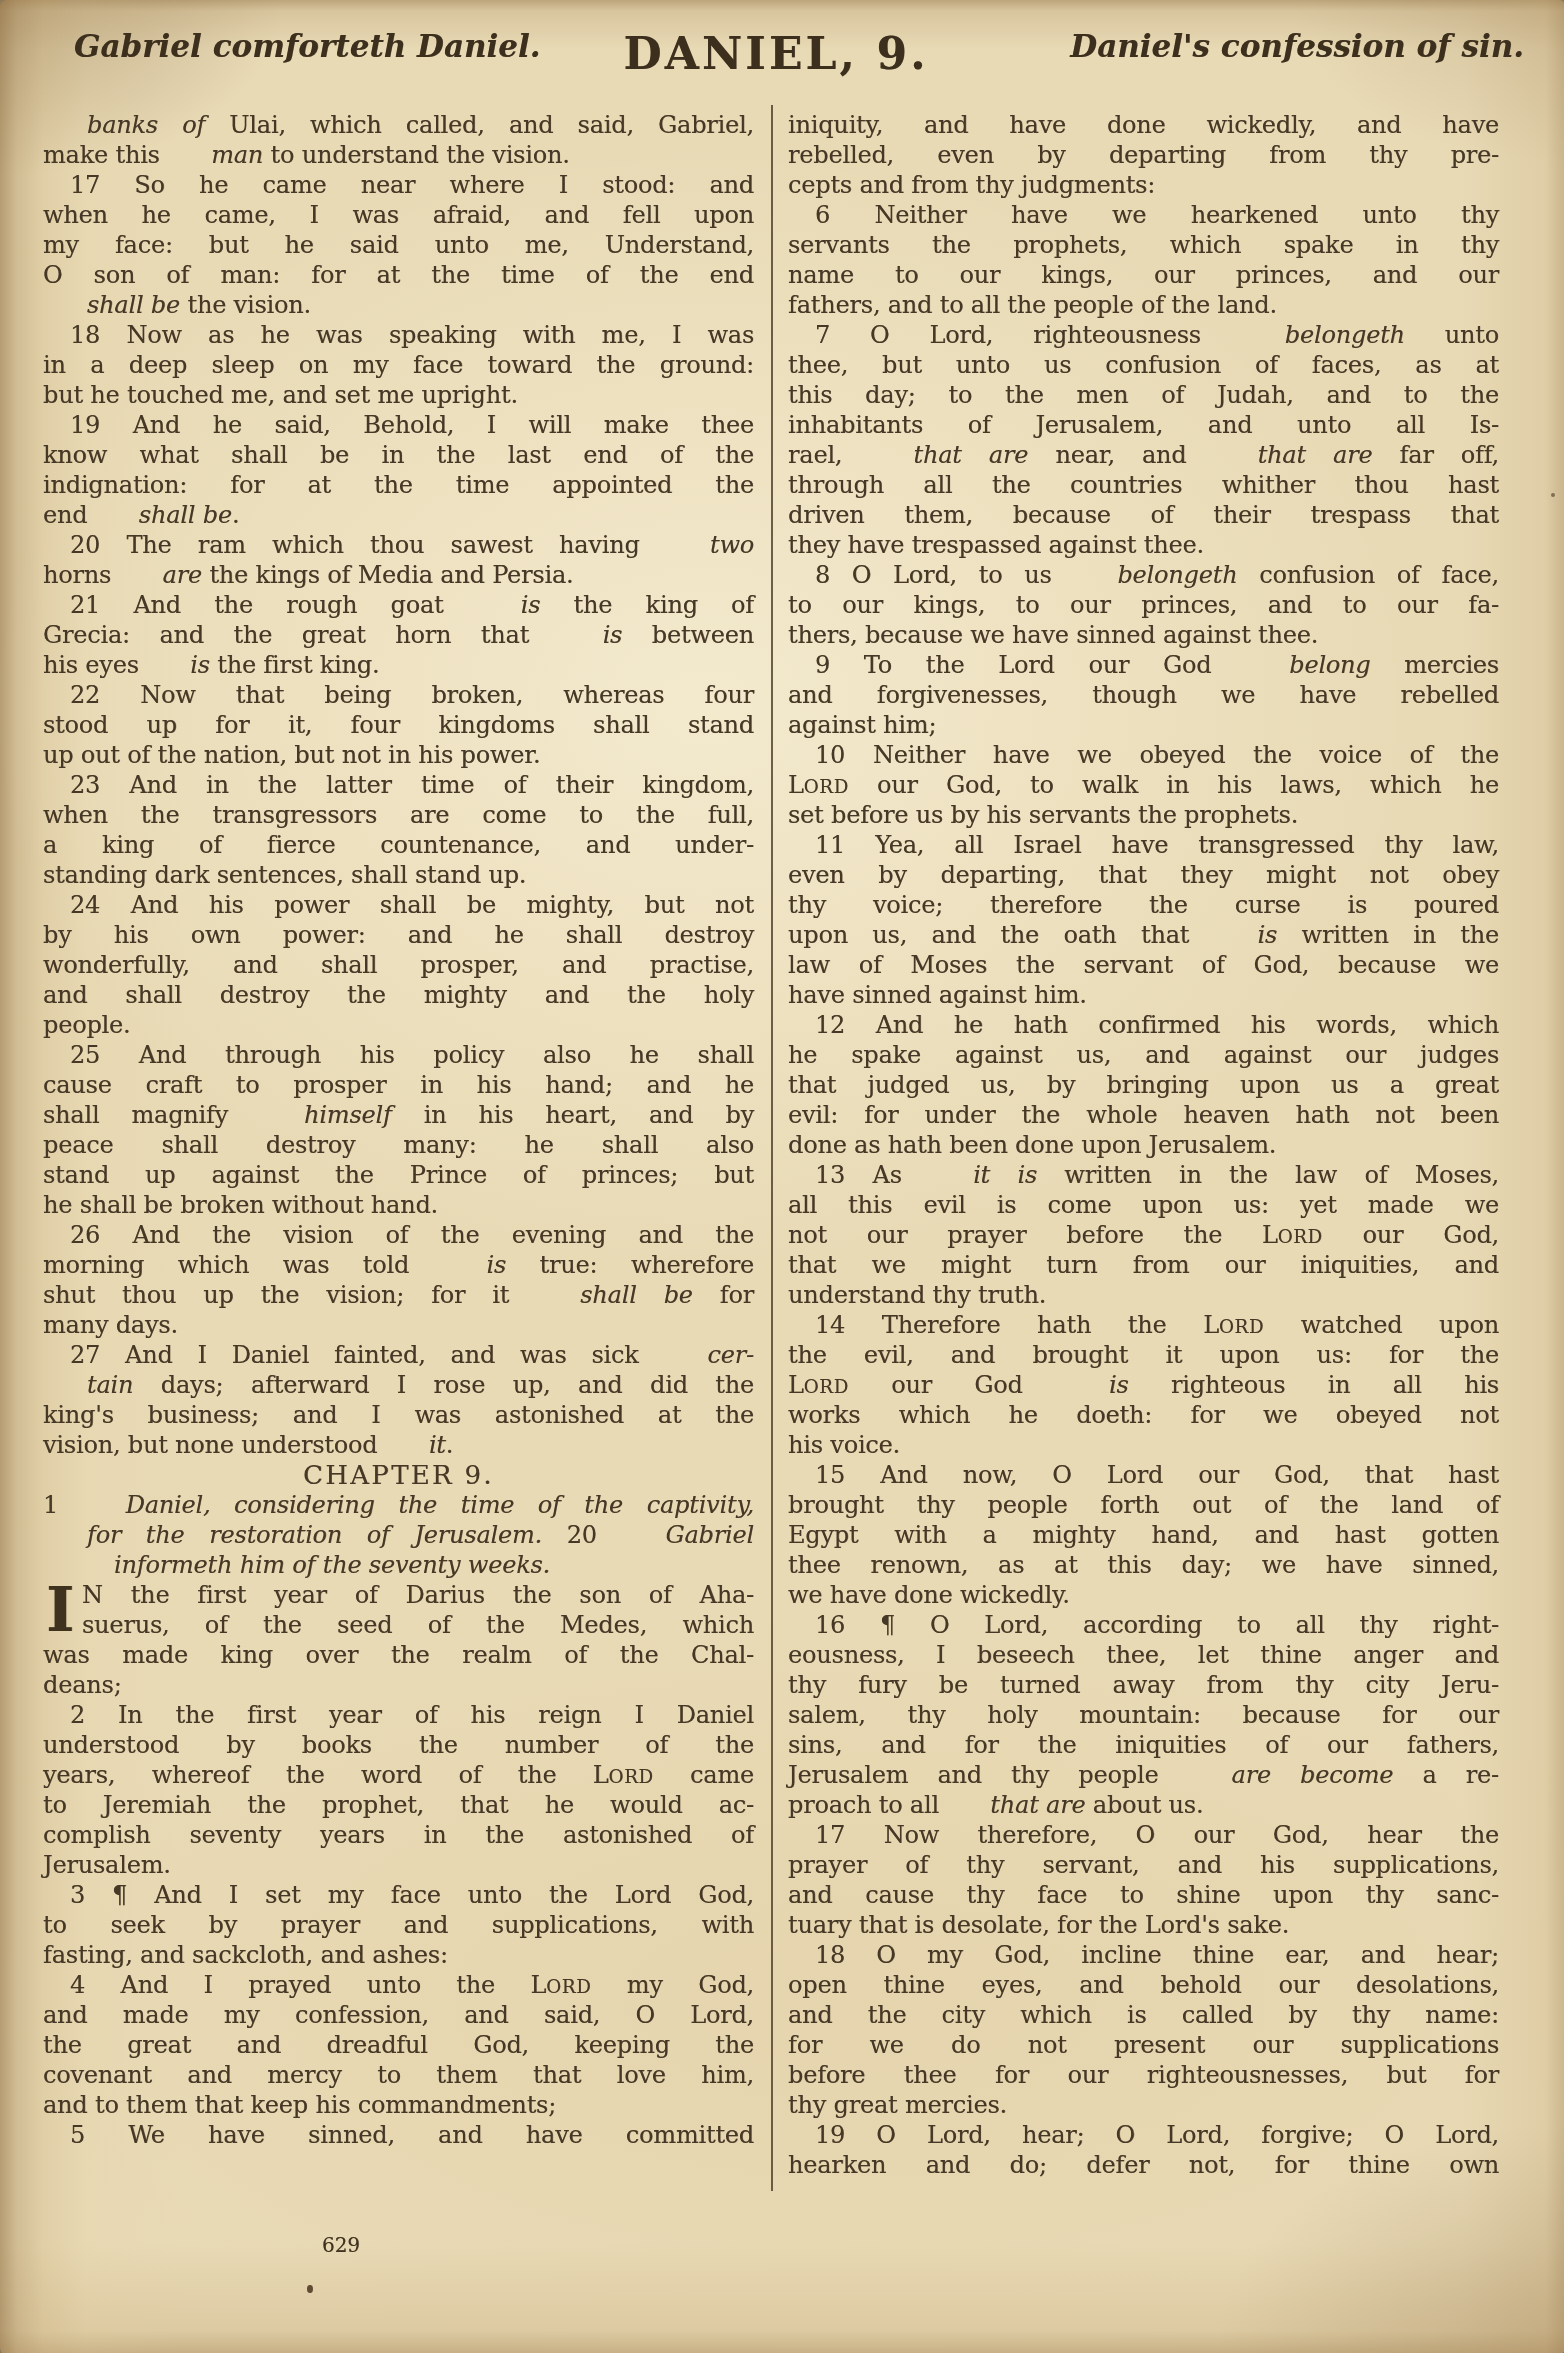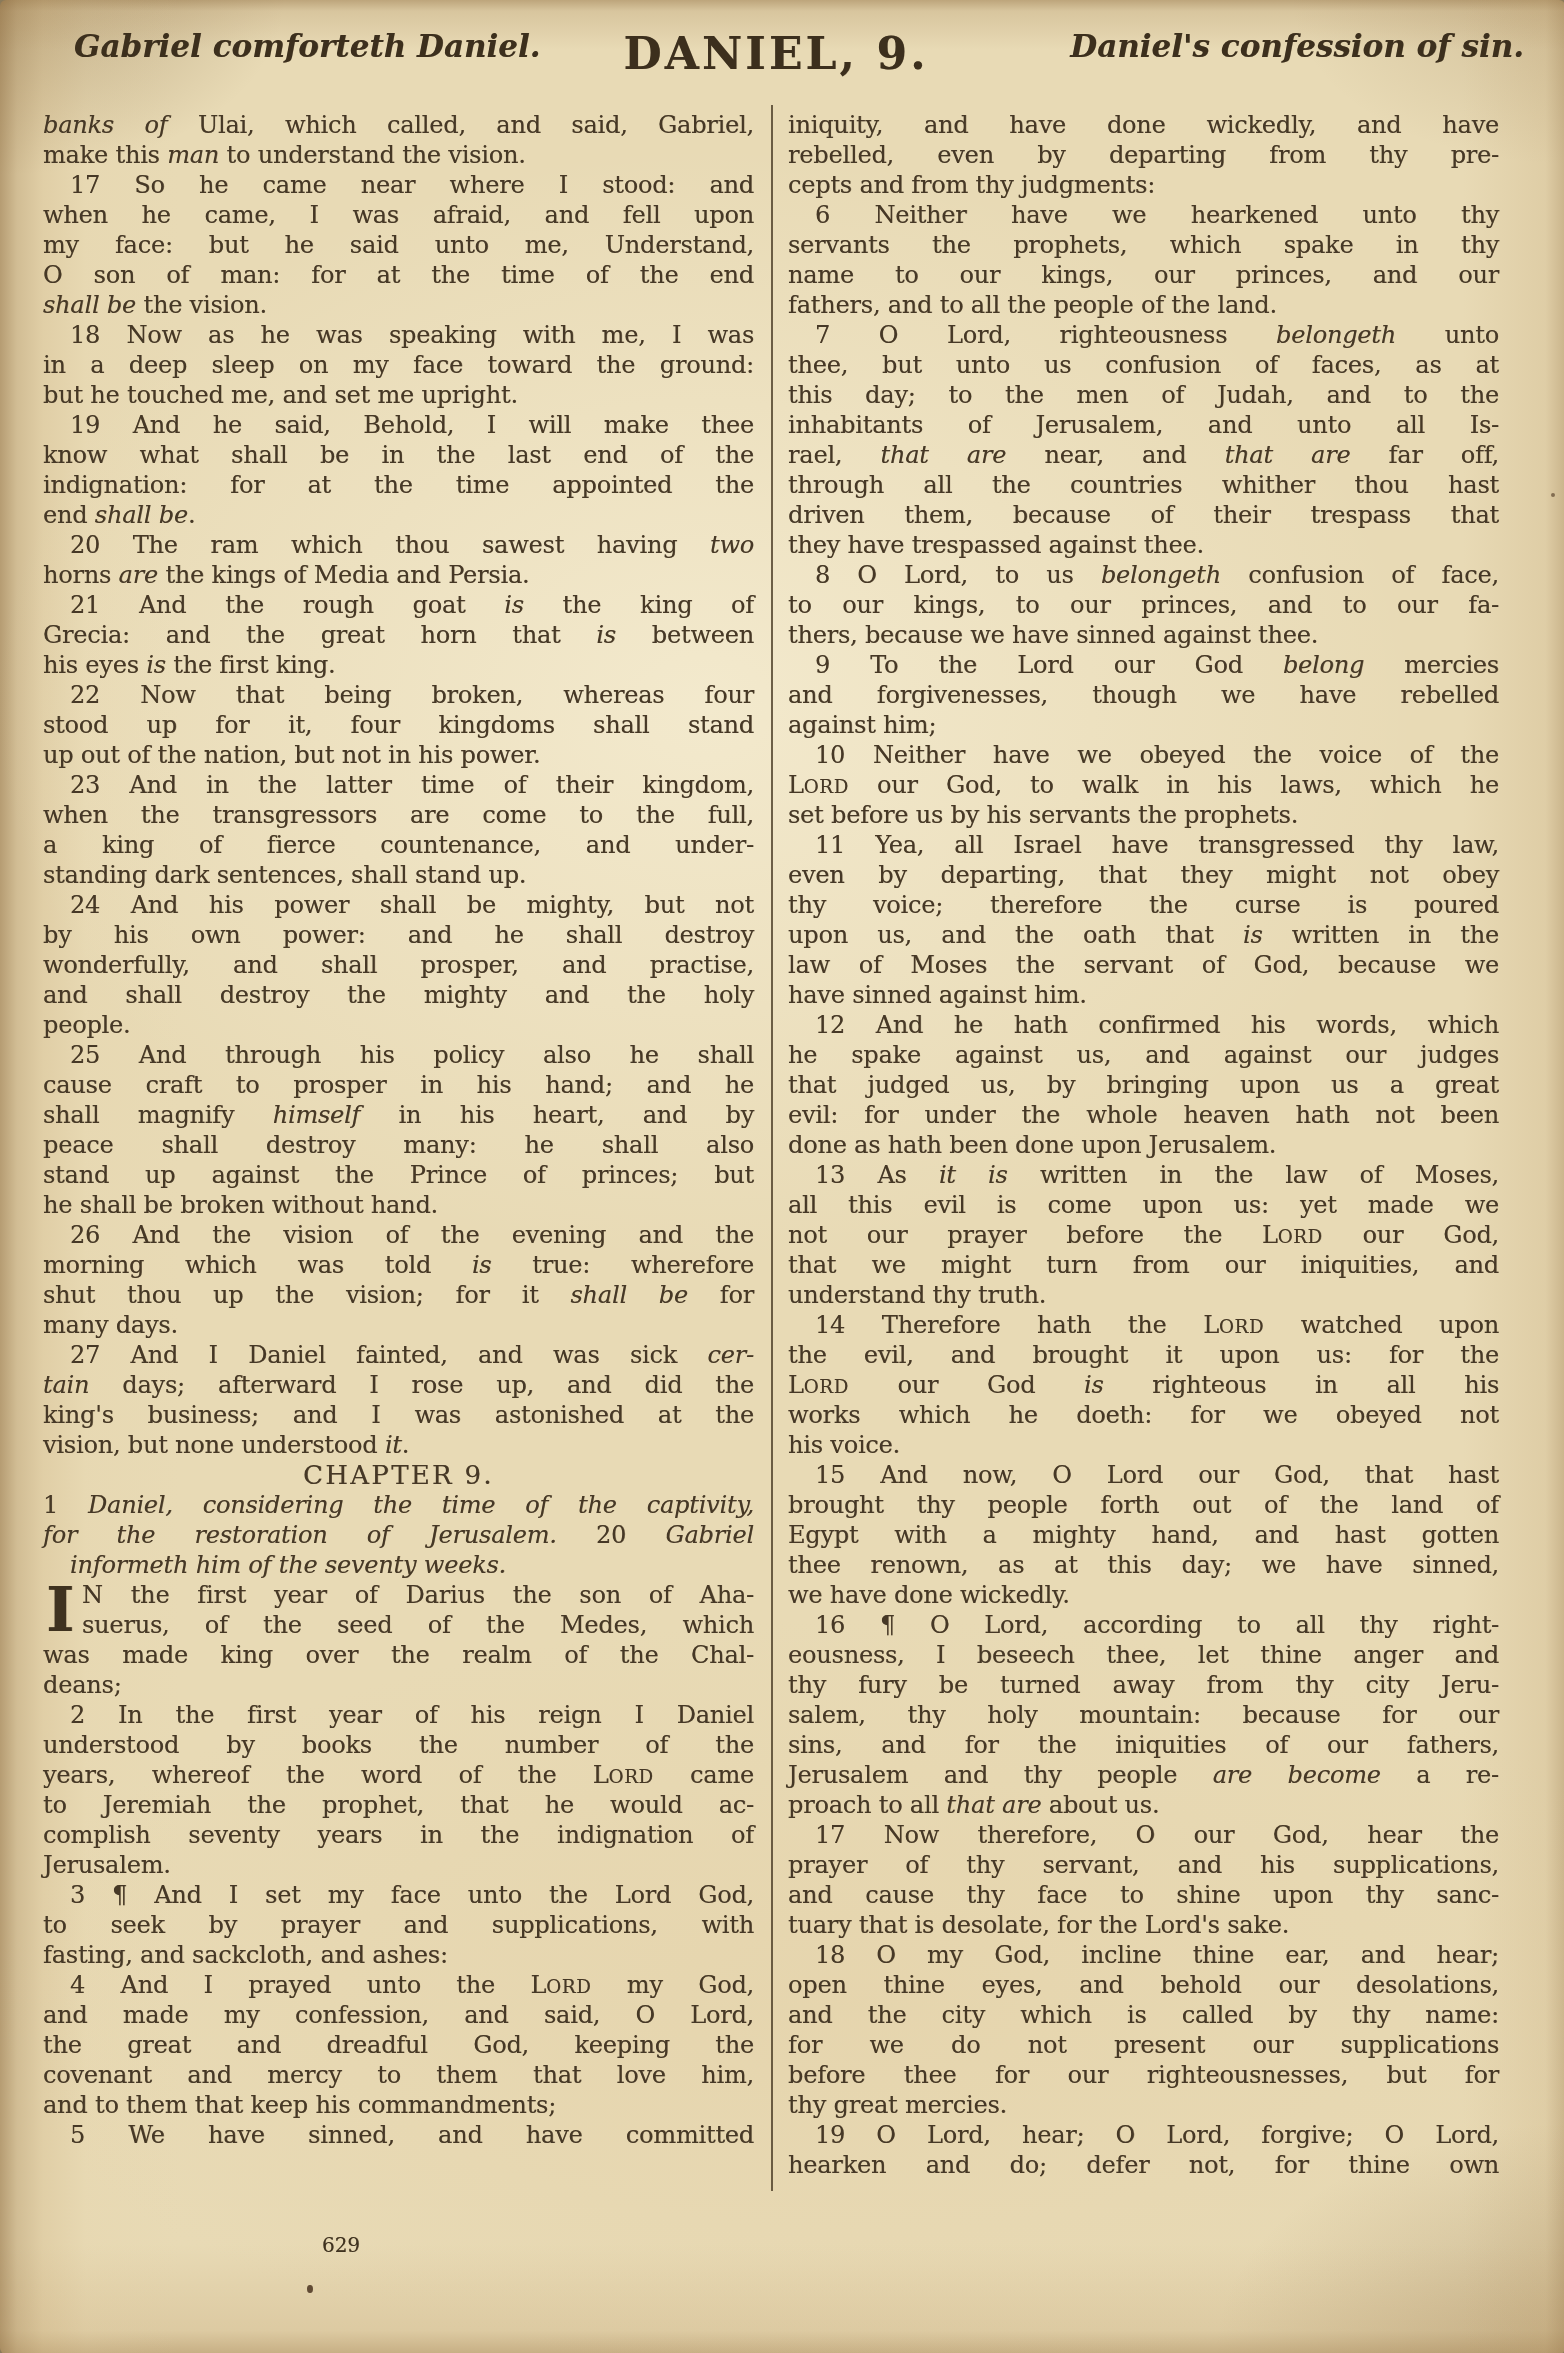--- a/index.html
+++ b/index.html
@@ -34,21 +34,21 @@
   .line{
     position:relative;height:30px;line-height:30px;font-size:24px;
     text-align:justify;text-align-last:justify;
     color:#463826;text-shadow:0.3px 0.3px 0.5px rgba(60,44,24,0.5);
     letter-spacing:-0.2px;
   }
   .line.left{text-align:right;text-align-last:left;}
   .line.center{text-align:center;text-align-last:center;font-size:26px;letter-spacing:2.3px;}
   .line.ind{text-indent:27px;}
   .line.pdrop{padding-left:39px;}
-  .it{font-style:italic;}
+  .it{font-style:italic;margin-left:44px;}
   .scr{text-transform:uppercase;font-size:0.76em;letter-spacing:0.6px;}
   .drop{
     position:absolute;left:3.1px;top:1.6px;font-size:61px;line-height:56px;
     font-weight:bold;color:#3f321f;text-indent:0;
   }
   .pagenum{position:absolute;left:341px;top:2233px;transform:translateX(-50%);font-size:20px;color:#3f321f;text-shadow:0.3px 0.3px 0.6px rgba(60,44,24,0.45);}
   .speck{position:absolute;background:#4a3420;border-radius:50%;}
   .speck.s1{left:307px;top:2285px;width:5.5px;height:7.8px;opacity:0.85;}
   .speck.s2{left:1551px;top:493px;width:3.9px;height:3.9px;opacity:0.6;}
 </style>
@@ -113,21 +113,21 @@
       <div class="line"><span class="it">for the restoration of Jerusalem. </span>20 <span class="it">Gabriel</span></div>
       <div class="line left ind"><span class="it">informeth him of the seventy weeks.</span></div>
       <div class="line pdrop"><span class="drop">I</span>N the first year of Darius the son of Aha-</div>
       <div class="line pdrop">suerus, of the seed of the Medes, which</div>
       <div class="line">was made king over the realm of the Chal-</div>
       <div class="line left">deans;</div>
       <div class="line ind">2 In the first year of his reign I Daniel</div>
       <div class="line">understood by books the number of the</div>
       <div class="line">years, whereof the word of the <span>L<span class="scr">ord</span></span> came</div>
       <div class="line">to Jeremiah the prophet, that he would ac-</div>
-      <div class="line">complish seventy years in the indignation of</div>
+      <div class="line">complish seventy years in the astonished of</div>
       <div class="line left">Jerusalem.</div>
       <div class="line ind">3 ¶ And I set my face unto the Lord God,</div>
       <div class="line">to seek by prayer and supplications, with</div>
       <div class="line left">fasting, and sackcloth, and ashes:</div>
       <div class="line ind">4 And I prayed unto the <span>L<span class="scr">ord</span></span> my God,</div>
       <div class="line">and made my confession, and said, O Lord,</div>
       <div class="line">the great and dreadful God, keeping the</div>
       <div class="line">covenant and mercy to them that love him,</div>
       <div class="line left">and to them that keep his commandments;</div>
       <div class="line ind">5 We have sinned, and have committed</div>

